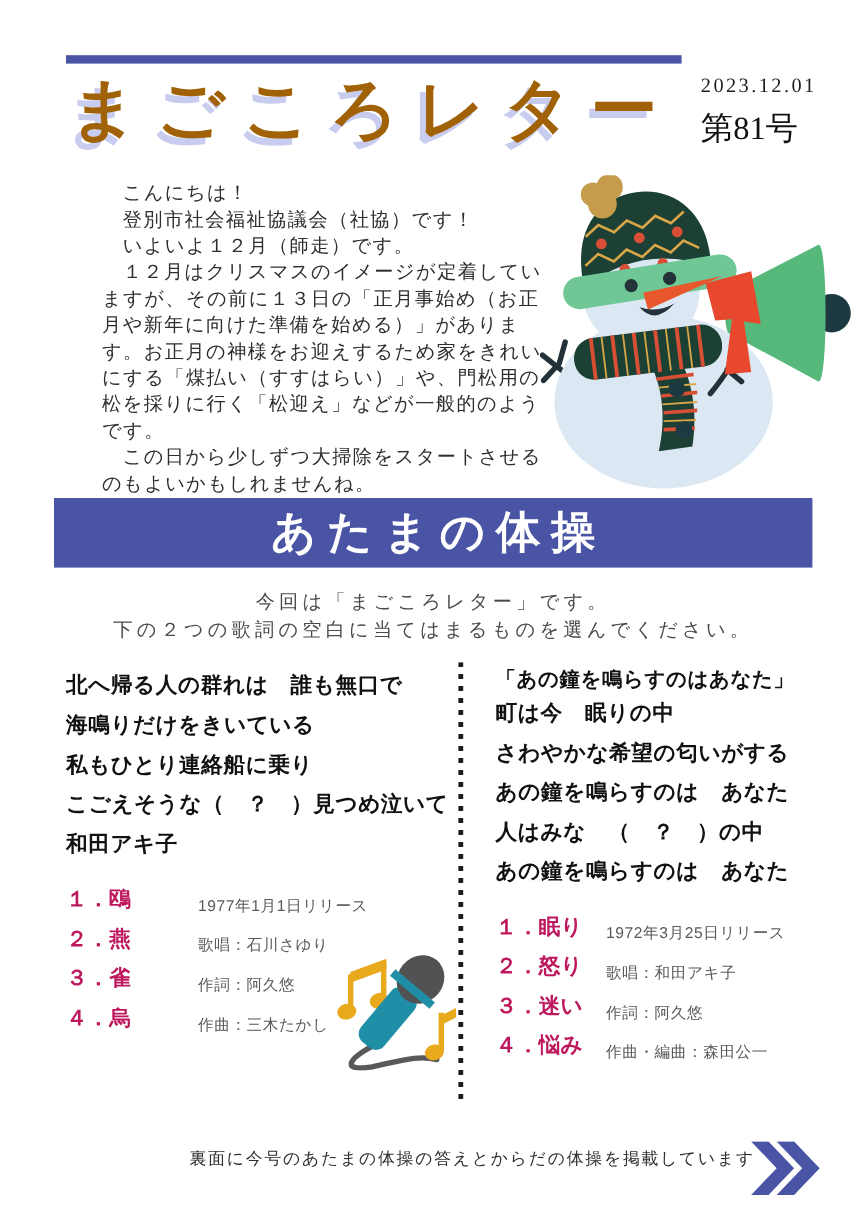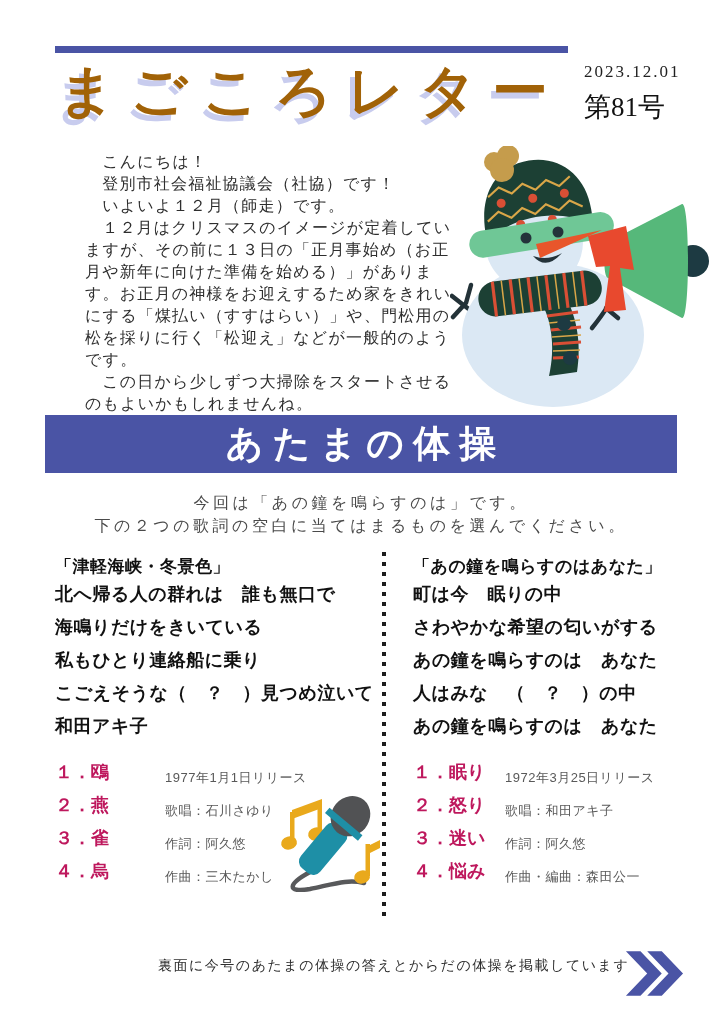--- a/index.html
+++ b/index.html
@@ -166,26 +166,25 @@
     <circle cx="243" cy="115" r="16" fill="#1d3a42"></circle>
     <path d="M158,96 C153,96 153,132 158,132 L232,172 C240,175 240,55 232,58 Z" fill="#56b87a"></path>
     <path d="M138,90 L176,80 L184,124 L170,122 L176,164 L154,166 L160,120 L146,121 Z" fill="#e8492e"></path>
   </svg>
 
   <div class="banner">
     <span>あたまの体操</span>
   </div>
 
   <div class="quiz-intro">
-    <div>今回は「あの鐘を鳴らすのは」です。</div>
+    <div>今回は「まごころレター」です。</div>
     <div>下の２つの歌詞の空白に当てはまるものを選んでください。</div>
   </div>
 
   <div class="song-col left">
-    <div class="song-title">「津軽海峡・冬景色」</div>
     <div class="lyrics">
         <div>北へ帰る人の群れは　誰も無口で</div>
         <div>海鳴りだけをきいている</div>
         <div>私もひとり連絡船に乗り</div>
         <div>こごえそうな（　？　）見つめ泣いて</div>
         <div>和田アキ子</div>
       </div>
     <div class="options-row">
       <div class="options">
           <div>１．鴎</div>

